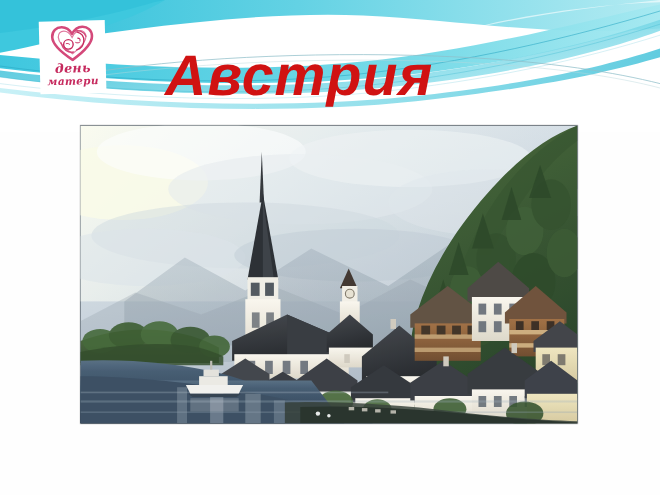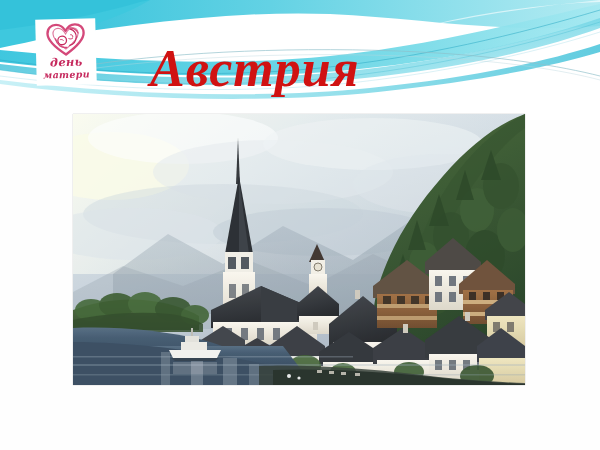--- a/index.html
+++ b/index.html
@@ -41,21 +41,21 @@
     line-height:1;
     text-align:center;
   }
   #logo-line1{font-size:11.5px;margin-top:1px;}
   #logo-line2{font-size:9.5px;margin-top:1.5px;}
 
   
   #slide-title{
     position:absolute;left:150px;top:38px;width:330px;height:62px;
     color:#d01212;
-    font-family:Liberation Serif, serif;
+    font-family:Liberation Sans, sans-serif;
     font-weight:bold;font-style:italic;
     font-size:52px;line-height:62px;
     letter-spacing:1px;
     white-space:nowrap;
     text-align:left;
   }
 
   
   #photo-frame{
     position:absolute;left:73px;top:114px;width:452px;height:271px;

